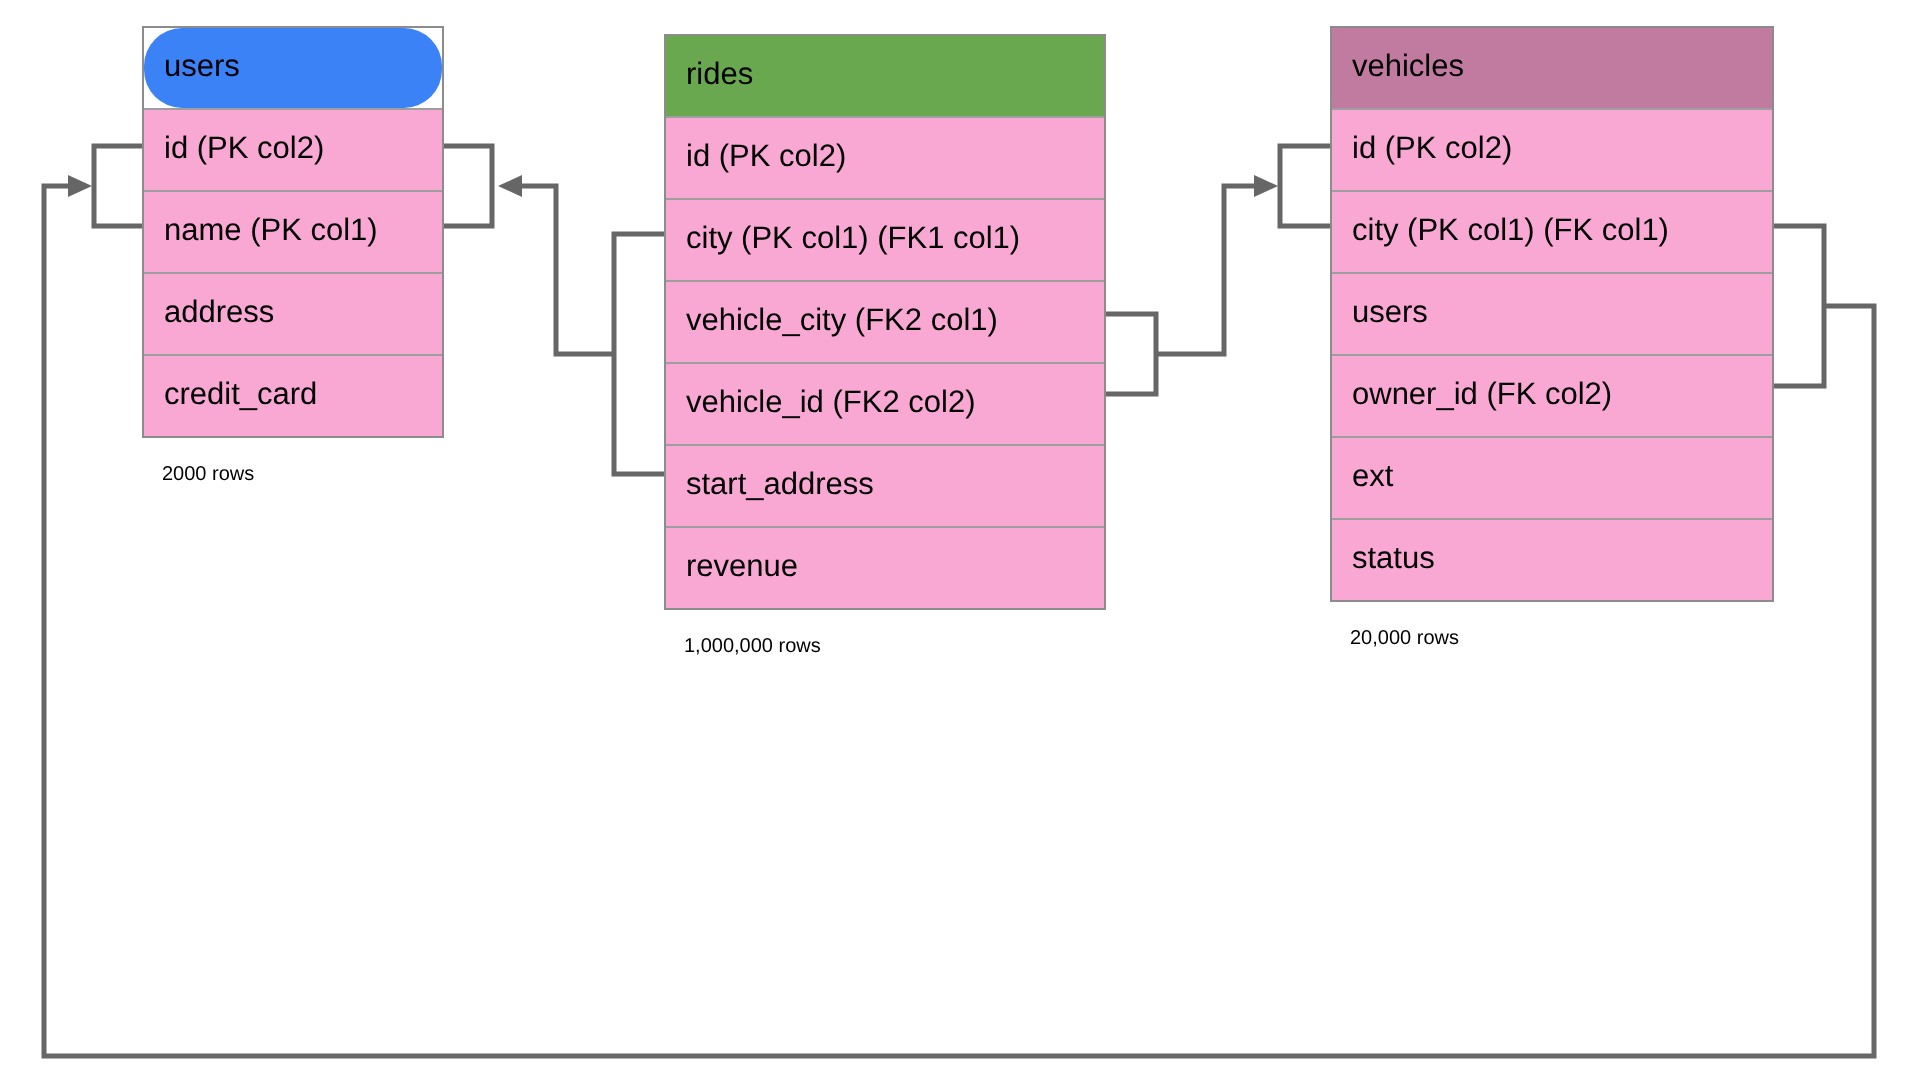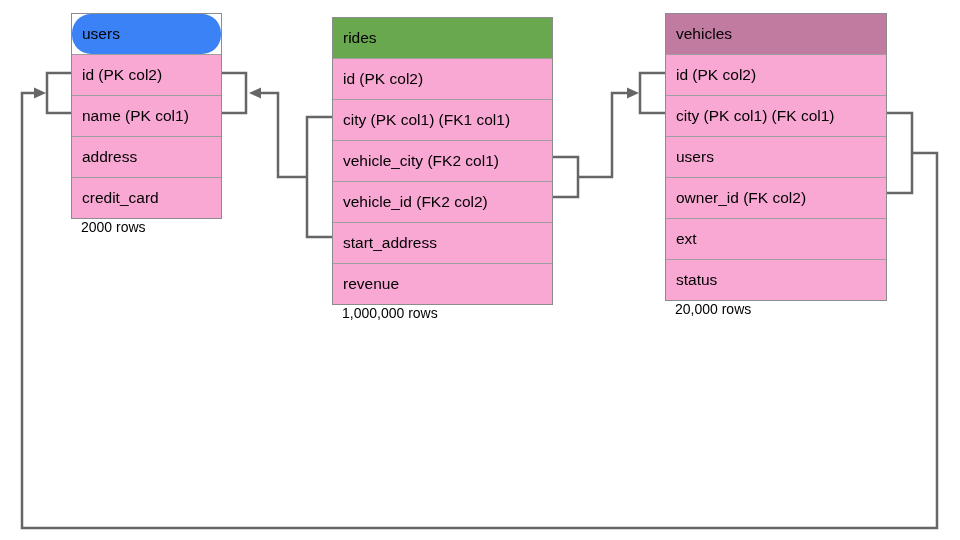--- a/index.html
+++ b/index.html
@@ -33,22 +33,22 @@
   }
   .row{
     height:41px;display:flex;align-items:center;
     padding:0 10px;font-size:15.5px;
     border-top:1px solid var(--row-divider);
     box-sizing:border-box;
     background:#f9a8d4;
     white-space:nowrap;
   }
   .caption{
-    padding-left:10px;
-    font-size:14px;
+    margin-top:13px;padding-left:10px;
+    font-size:10px;
   }
   #table-users{left:71px;top:13px;width:151px;}
   #table-rides{left:332px;top:17px;width:221px;}
   #table-vehicles{left:665px;top:13px;width:222px;}
 </style>
 </head>
 <body>
 
 <div class="canvas">
 

